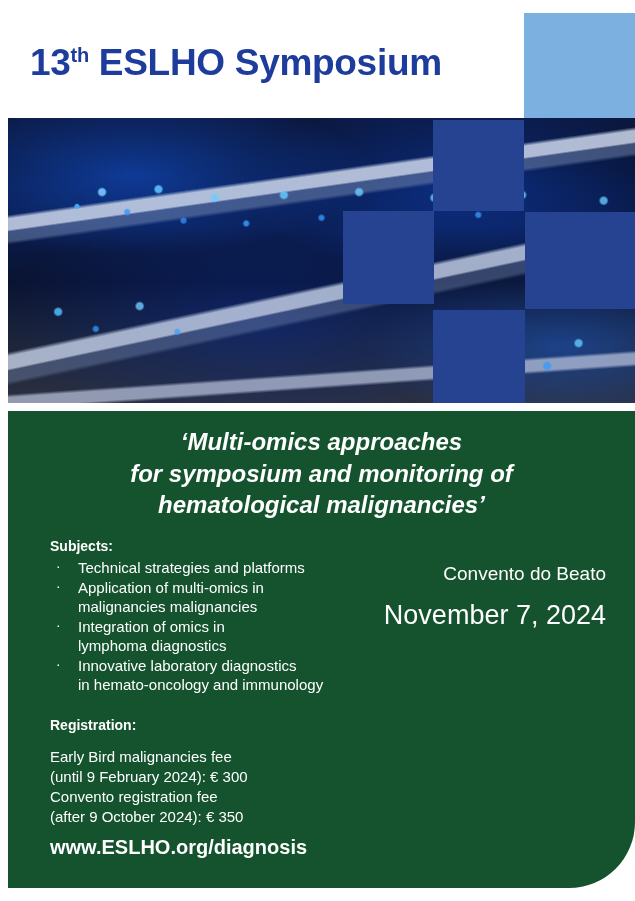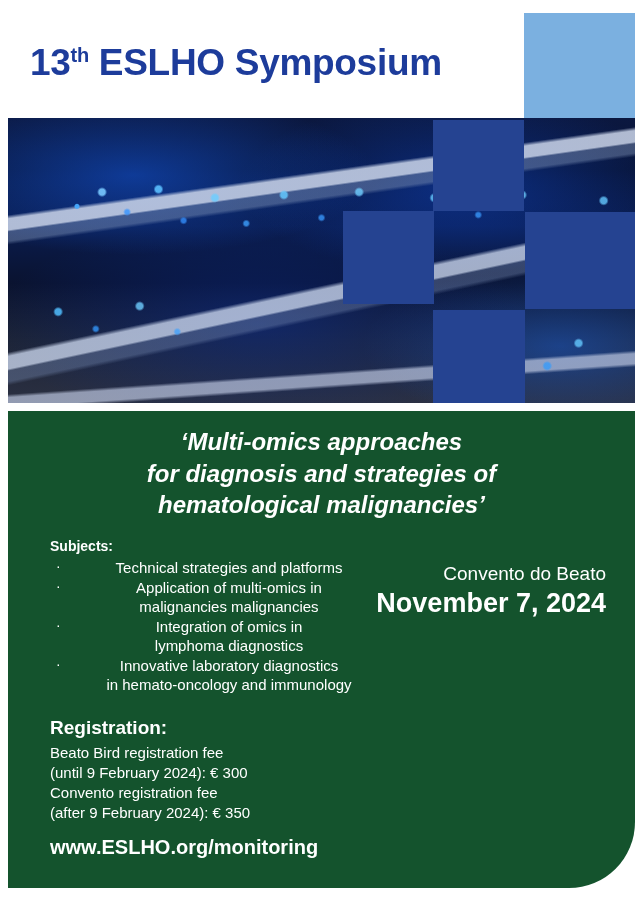--- a/index.html
+++ b/index.html
@@ -78,31 +78,31 @@
   #subtitle{
     position:absolute;left:0;top:15px;width:627px;
     text-align:center;color:#ffffff;
     font-style:italic;font-size:24px;font-weight:600;line-height:1.32;
   }
   
   #subjects-block{position:absolute;left:42px;top:127px;width:330px;color:#ffffff;}
   #subjects-heading{font-size:14px;font-weight:bold;margin-bottom:4px;}
   .subject-item{display:flex;align-items:flex-start;font-size:15px;line-height:1.27;margin-bottom:1px;}
   .subject-bullet{width:22px;flex:0 0 22px;text-align:left;padding-left:6px;font-size:14px;line-height:1.27;}
-  .subject-text{flex:1;text-align:center;}
+  .subject-text{flex:1;}
   .subject-text .l2{display:block;}
 
   
   #venue-block{position:absolute;right:29px;top:152px;text-align:right;color:#ffffff;}
   #venue-line1,#venue-line2{font-size:19px;line-height:1.17;}
-  #event-date{font-size:27px;font-weight:bold;margin-top:4px;line-height:1.1;white-space:nowrap;}
+  #event-date{font-size:27px;font-weight:normal;margin-top:16px;line-height:1.1;white-space:nowrap;}
 
   
   #registration-block{position:absolute;left:42px;top:306px;color:#ffffff;}
-  #registration-heading{font-size:19px;font-weight:bold;margin-bottom:4px;}
+  #registration-heading{font-size:14px;font-weight:bold;margin-bottom:14px;}
   .reg-line{font-size:15px;line-height:1.33;}
   #website{
     position:absolute;left:42px;top:425px;
     font-size:20px;font-weight:bold;color:#ffffff;white-space:nowrap;
   }
 </style>
 </head>
 <body>
 
 <div id="header">
@@ -117,21 +117,21 @@
   <div class="hero-square" style="left:425px;top:2px;width:91px;height:91px;"></div>
   <div class="hero-square" style="left:335px;top:93px;width:91px;height:93px;"></div>
   <div class="hero-square" style="left:517px;top:94px;width:110px;height:97px;"></div>
   <div class="hero-square" style="left:425px;top:192px;width:92px;height:93px;"></div>
 </div>
 
 <div id="panel">
 
   <div id="subtitle">
     <div>‘Multi-omics approaches</div>
-    <div>for diagnosis and strategies of</div>
+    <div>for symposium and monitoring of</div>
     <div>hematological malignancies’</div>
   </div>
 
   <div id="subjects-block">
     <div id="subjects-heading">Subjects:</div>
 
     <div class="subject-item">
       <span class="subject-bullet">·</span>
       <span class="subject-text">
         <span>Technical strategies and platforms</span>
@@ -163,21 +163,21 @@
     </div>
   </div>
 
   <div id="venue-block">
     <div id="venue-line1">Convento do Beato</div>
     <div id="event-date">November 7, 2024</div>
   </div>
 
   <div id="registration-block">
     <div id="registration-heading">Registration:</div>
-    <div class="reg-line">Beato Bird registration fee</div>
+    <div class="reg-line">Early Bird malignancies fee</div>
     <div class="reg-line">(until 9 February 2024): € 300</div>
     <div class="reg-line">Convento registration fee</div>
-    <div class="reg-line">(after 9 February 2024): € 350</div>
+    <div class="reg-line">(after 9 October 2024): € 350</div>
   </div>
 
-  <a id="website" href="#" style="text-decoration:none;">www.ESLHO.org/monitoring</a>
+  <a id="website" href="#" style="text-decoration:none;">www.ESLHO.org/diagnosis</a>
 
 </div>
 
 </body></html>

